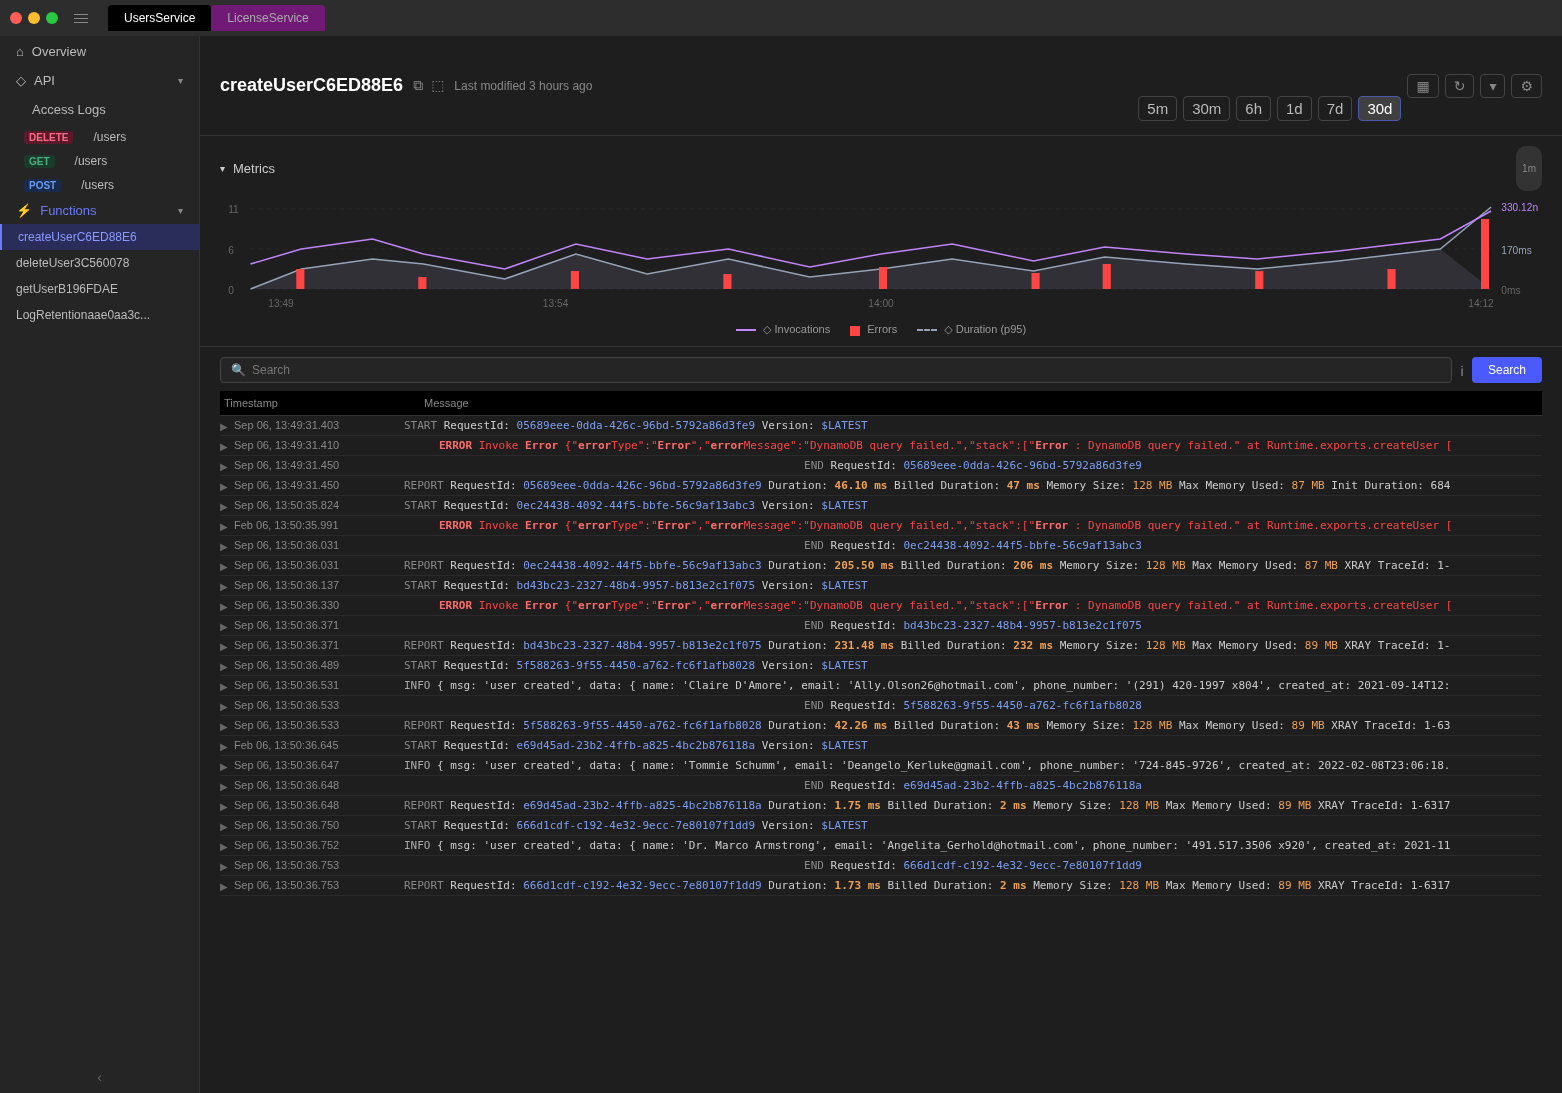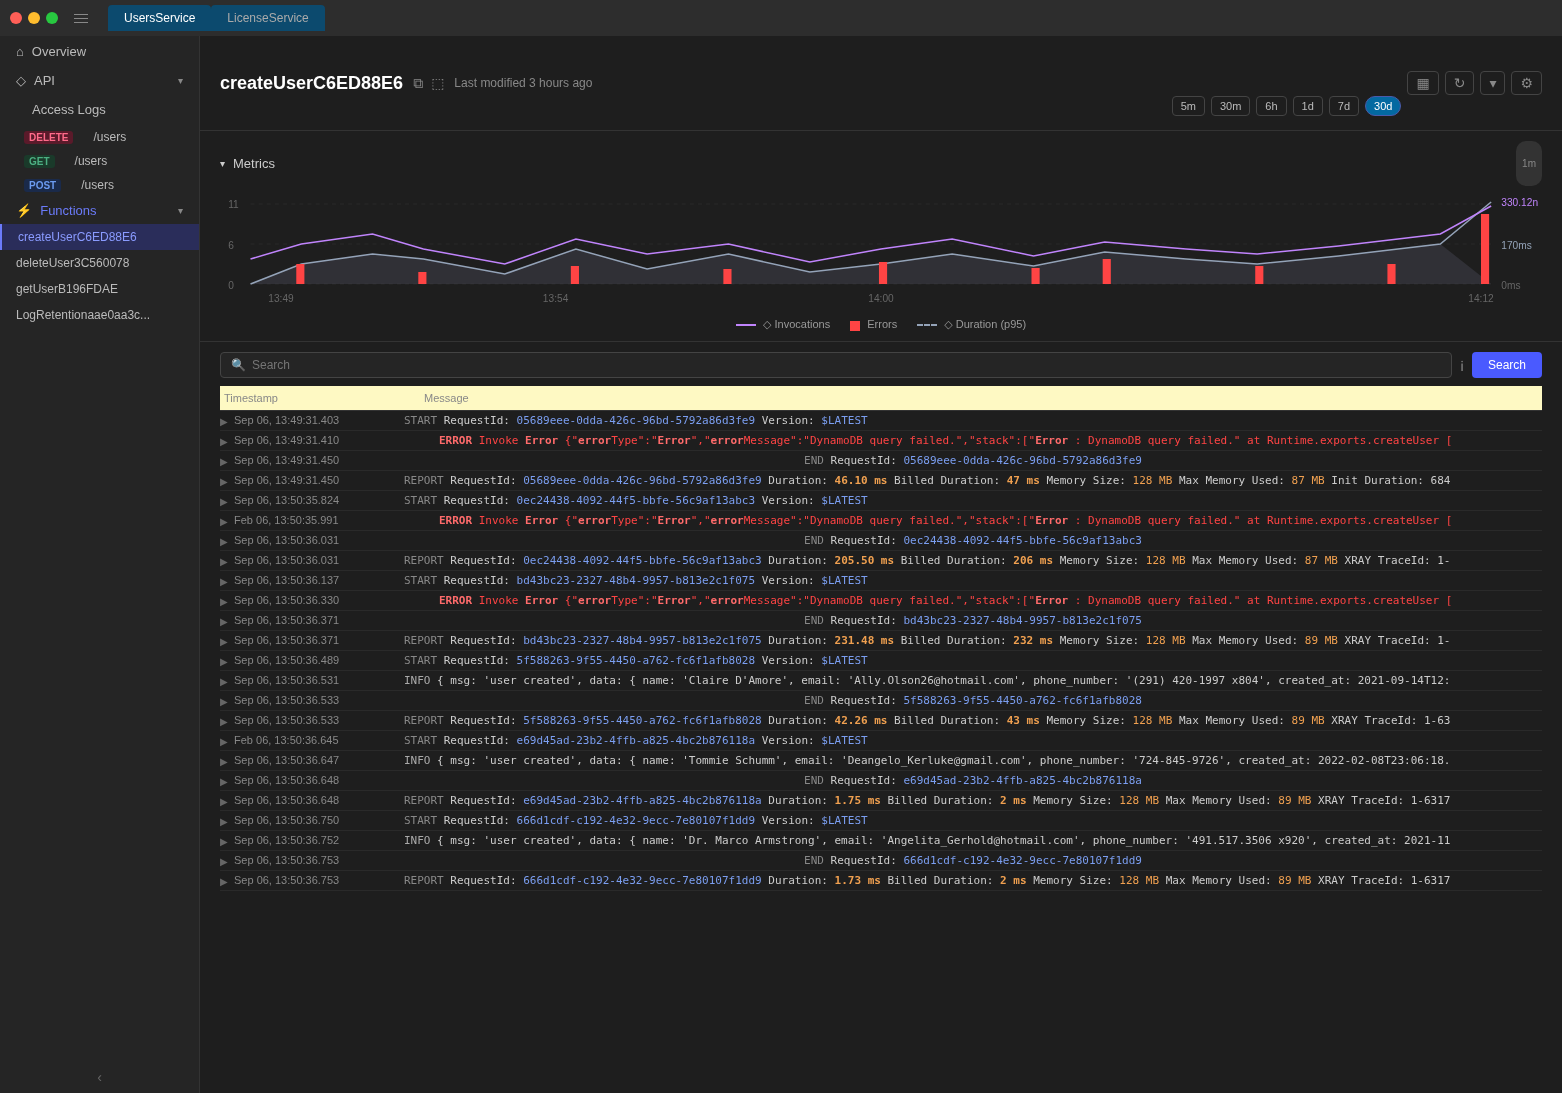--- a/index.html
+++ b/index.html
@@ -9,22 +9,22 @@
     .titlebar { background: #2d2d2d; height: 36px; display: flex; align-items: center; padding: 0 10px; gap: 8px; flex-shrink: 0; }
     .traffic-lights { display: flex; gap: 6px; margin-right: 8px; }
     .tl { width: 12px; height: 12px; border-radius: 50%; }
     .tl-red { background: #ff5f57; }
     .tl-yellow { background: #febc2e; }
     .tl-green { background: #28c840; }
     .window-menu { width: 16px; height: 16px; display: flex; flex-direction: column; justify-content: center; gap: 3px; margin-right: 10px; cursor: pointer; }
     .window-menu span { display: block; width: 14px; height: 1px; background: #888; }
     .tabs { display: flex; gap: 0; }
     .tab { padding: 6px 16px; font-size: 12px; cursor: pointer; border-radius: 4px 4px 0 0; }
-    .tab.active { background: #0c4a6e; color: #fff; }
-    .tab.inactive { background: #0c4a6e; color: #aaa; }
+    .tab.active { background: #000000; color: #fff; }
+    .tab.inactive { background: #701a75; color: #aaa; }
 
     
     .main-layout { display: flex; flex: 1; overflow: hidden; }
 
     
     .sidebar { width: 200px; background: #252525; border-right: 1px solid #333; display: flex; flex-direction: column; flex-shrink: 0; overflow-y: auto; }
     .sidebar-item { padding: 8px 16px; display: flex; align-items: center; gap: 8px; cursor: pointer; color: #bbb; font-size: 13px; }
     .sidebar-section { padding: 6px 16px; display: flex; align-items: center; justify-content: space-between; cursor: pointer; }
     .sidebar-section-label { display: flex; align-items: center; gap: 8px; color: #bbb; font-size: 13px; }
     .sidebar-section-label.active { color: #6b7bfa; }
@@ -42,41 +42,41 @@
     
     .content { flex: 1; display: flex; flex-direction: column; background: #1e1e1e; overflow: hidden; }
 
     
     .content-header { padding: 14px 20px; border-bottom: 1px solid #333; display: flex; align-items: center; justify-content: space-between; flex-shrink: 0; }
     .content-title-area { display: flex; align-items: center; gap: 10px; }
     .content-title { font-size: 18px; font-weight: 600; color: #fff; }
     .header-icons { display: flex; gap: 8px; color: #888; cursor: pointer; font-size: 14px; }
     .last-modified { color: #888; font-size: 12px; }
     .time-controls { display: flex; align-items: center; gap: 6px; }
-    .time-btn { padding: 3px 8px; border-radius: 4px; border: 1px solid #444; background: transparent; color: #bbb; font-size: 11px; cursor: pointer; margin-top: 46px; }
-    .time-btn.active { background: #0369a1; border-color: #4a5aaa; color: #fff; border-radius: 10px; }
+    .time-btn { padding: 3px 8px; border-radius: 4px; border: 1px solid #444; background: transparent; color: #bbb; font-size: 15px; cursor: pointer; margin-top: 46px; }
+    .time-btn.active { background: #404040; border-color: #4a5aaa; color: #fff; }
     .icon-btn { padding: 3px 8px; border: 1px solid #444; border-radius: 4px; background: transparent; color: #888; cursor: pointer; font-size: 14px; }
 
     
     .metrics-section { padding: 10px 20px; border-bottom: 1px solid #333; flex-shrink: 0; }
     .metrics-header { display: flex; align-items: center; gap: 8px; margin-bottom: 8px; color: #ccc; font-size: 13px; }
     .metrics-badge { font-size: 10px; background: #333; padding: 17px 6px; border-radius: 10px; color: #888; margin-left: auto; }
     .chart-container { position: relative; height: 120px; }
     .chart-legend { display: flex; align-items: center; justify-content: center; gap: 20px; margin-top: 4px; font-size: 11px; color: #999; }
     .legend-line { width: 20px; height: 2px; display: inline-block; margin-right: 4px; vertical-align: middle; }
 
     
     .logs-section { flex: 1; display: flex; flex-direction: column; overflow: hidden; padding: 10px 20px 0; }
     .search-bar { display: flex; align-items: center; gap: 8px; margin-bottom: 8px; }
     .search-input-wrapper { flex: 1; display: flex; align-items: center; border: 1px solid #444; border-radius: 4px; padding: 5px 10px; gap: 6px; background: #252525; }
     .search-input { background: transparent; border: none; outline: none; color: #ccc; font-size: 12px; flex: 1; }
     .search-btn { padding: 6px 16px; background: #4a5aff; border: none; border-radius: 4px; color: #fff; font-size: 12px; cursor: pointer; }
     .info-icon { color: #888; cursor: pointer; font-size: 14px; }
     .logs-table { flex: 1; overflow-y: auto; }
-    .logs-header { display: grid; grid-template-columns: 200px 1fr; padding: 4px 0; border-bottom: 1px solid #333; position: sticky; top: 0; background: #fef9c3; z-index: 10; }
+    .logs-header { display: grid; grid-template-columns: 200px 1fr; padding: 4px 0; border-bottom: 1px solid #333; position: sticky; top: 0; background: #000000; z-index: 10; }
     .logs-header span { color: #888; font-size: 11px; padding: 2px 4px; }
     .log-row { display: flex; align-items: flex-start; padding: 3px 0; border-bottom: 1px solid #2a2a2a; cursor: pointer; min-height: 20px; }
     .log-expand { width: 14px; color: #666; font-size: 10px; flex-shrink: 0; padding-top: 2px; }
     .log-timestamp { width: 170px; color: #888; font-size: 11px; flex-shrink: 0; }
     .log-message { flex: 1; font-size: 11px; white-space: nowrap; overflow: hidden; text-overflow: ellipsis; font-family: 'Menlo', 'Monaco', monospace; }
     .log-start { color: #ccc; }
     .log-end { color: #ccc; text-align: center; }
     .log-report { color: #ccc; }
     .log-error { color: #ff4444; margin-left: 35px; }
     .log-info { color: #ccc; }

